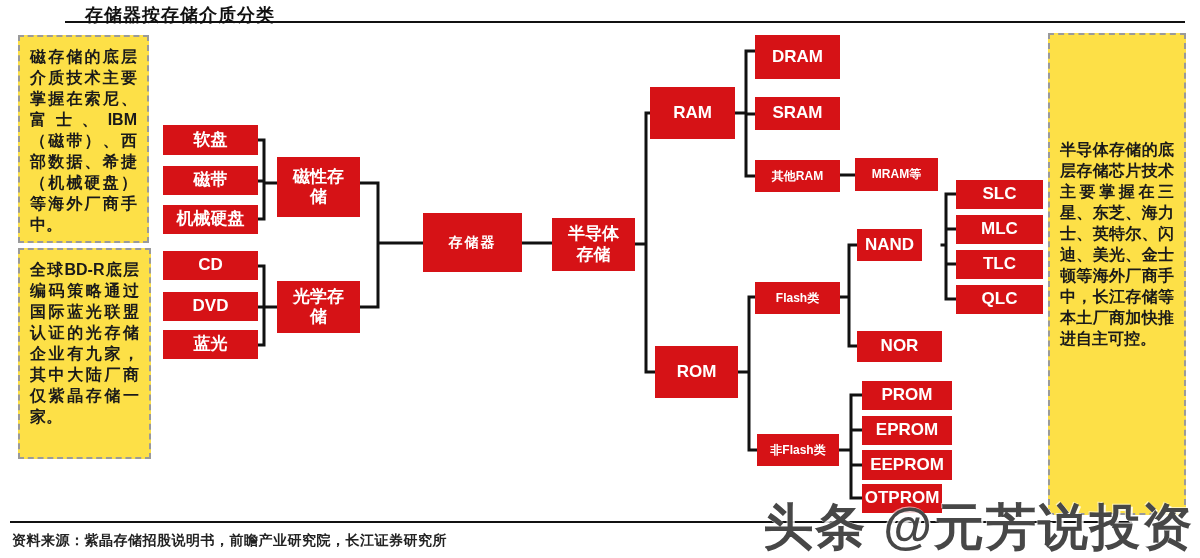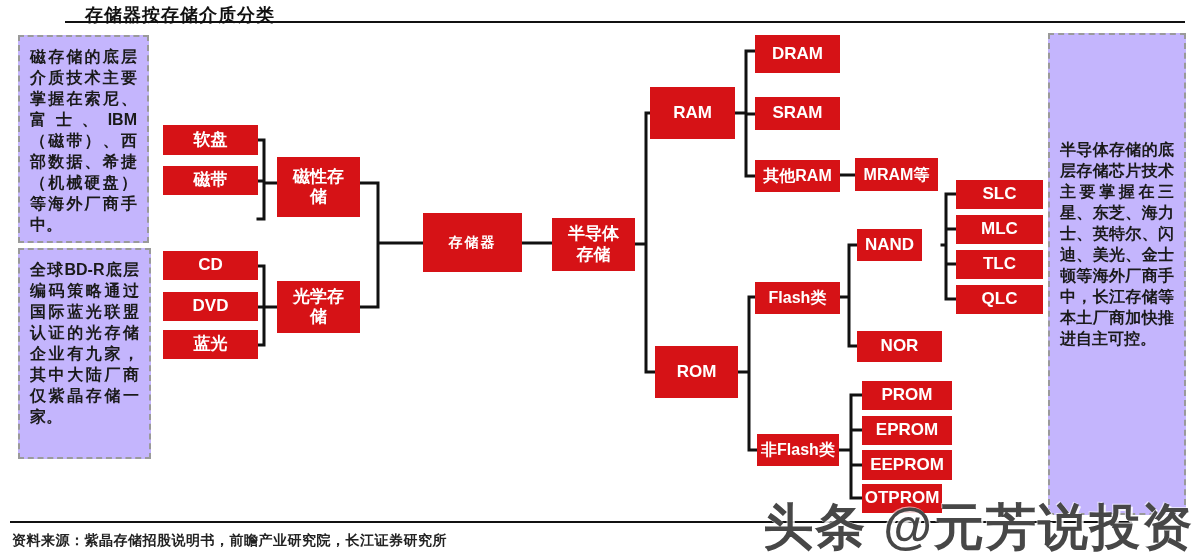--- a/index.html
+++ b/index.html
@@ -11,36 +11,36 @@
     background: #fff; overflow: hidden;
   }
   .page-title {
     position:absolute; left:85px; top:3px;
     font-size:18px; font-weight:700; color:#111; letter-spacing:1px;
   }
   .rule { position:absolute; background:#111; height:2px; }
   .rule-top { left:65px; top:21px; width:1120px; }
   .rule-bottom { left:10px; top:521px; width:1122px; }
   .panel {
-    position:absolute; border:2px dashed #9a9a9a; background:#c4b5fd;
+    position:absolute; border:2px dashed #9a9a9a; background:#fde047;
     color:#1a1a1a; font-size:16px; line-height:21px; font-weight:600;
     padding:9px 10px; text-align:justify;
   }
   .panel-1 { left:18px;  top:35px;  width:131px; height:208px; }
   .panel-2 { left:18px;  top:248px; width:133px; height:211px; }
   .panel-3 { left:1048px; top:33px; width:138px; height:482px;
              display:flex; align-items:center; padding-bottom:70px; }
   .node {
     position:absolute; background:var(--red); color:#fff;
     display:flex; align-items:center; justify-content:center;
     text-align:center; font-weight:700; font-size:17px; line-height:1.2;
     padding:0 8px;
   }
   .node-root { font-size:14px; letter-spacing:2px; }
-  .node-tight { padding:16px 2px; font-size:16px; }
+  .node-tight { padding:16px 2px; font-size:12px; }
   .connectors { position:absolute; left:0; top:0; }
   .source-line {
     position:absolute; left:12px; top:532px;
     font-size:14px; font-weight:600; color:#222; letter-spacing:0.5px;
   }
   .watermark {
     position:absolute; right:6px; top:494px;
     font-size:50px; font-weight:700; color:#474747; letter-spacing:2px;
     text-shadow: 2px 2px 0 rgba(255,255,255,0.85), -1px -1px 0 rgba(255,255,255,0.6);
     white-space:nowrap;
@@ -75,32 +75,33 @@
       M840 175 H855
       M738 372 H749 M749 297 V450 M749 297 H755 M749 450 H757
       M840 297 H849 M849 245 V346 M849 245 H857 M849 346 H857
       M942 245 H946 M946 194 V299 M946 194 H956 M946 229 H956 M946 264 H956 M946 299 H956
       M839 450 H851 M851 395 V498 M851 395 H862 M851 430 H862 M851 465 H862 M851 498 H862
     "></path>
   </svg>
 
   <div class="node" style="left:163px;top:125px;width:95px;height:30px">软盘</div>
   <div class="node" style="left:163px;top:166px;width:95px;height:29px">磁带</div>
+  <div class="node" style="left:163px;top:205px;width:95px;height:29px">机械硬盘</div>
   <div class="node" style="left:277px;top:157px;width:83px;height:60px">磁性存储</div>
 
   <div class="node" style="left:163px;top:251px;width:95px;height:29px">CD</div>
   <div class="node" style="left:163px;top:292px;width:95px;height:29px">DVD</div>
   <div class="node" style="left:163px;top:330px;width:95px;height:29px">蓝光</div>
   <div class="node" style="left:277px;top:281px;width:83px;height:52px">光学存储</div>
 
   <div class="node node-root" style="left:423px;top:213px;width:99px;height:59px">存储器</div>
   <div class="node" style="left:552px;top:218px;width:83px;height:53px">半导体存储</div>
 
   <div class="node" style="left:650px;top:87px;width:85px;height:52px">RAM</div>
-  <div class="node" style="left:755px;top:35px;width:85px;height:38px">DRAM</div>
+  <div class="node" style="left:755px;top:35px;width:85px;height:44px">DRAM</div>
   <div class="node" style="left:755px;top:97px;width:85px;height:33px">SRAM</div>
   <div class="node node-tight" style="left:755px;top:160px;width:85px;height:32px">其他RAM</div>
   <div class="node node-tight" style="left:855px;top:158px;width:83px;height:33px">MRAM等</div>
 
   <div class="node" style="left:655px;top:346px;width:83px;height:52px">ROM</div>
   <div class="node node-tight" style="left:755px;top:282px;width:85px;height:31px">Flash类</div>
   <div class="node" style="left:857px;top:229px;width:65px;height:32px">NAND</div>
   <div class="node" style="left:857px;top:331px;width:85px;height:31px">NOR</div>
 
   <div class="node" style="left:956px;top:180px;width:87px;height:29px">SLC</div>

